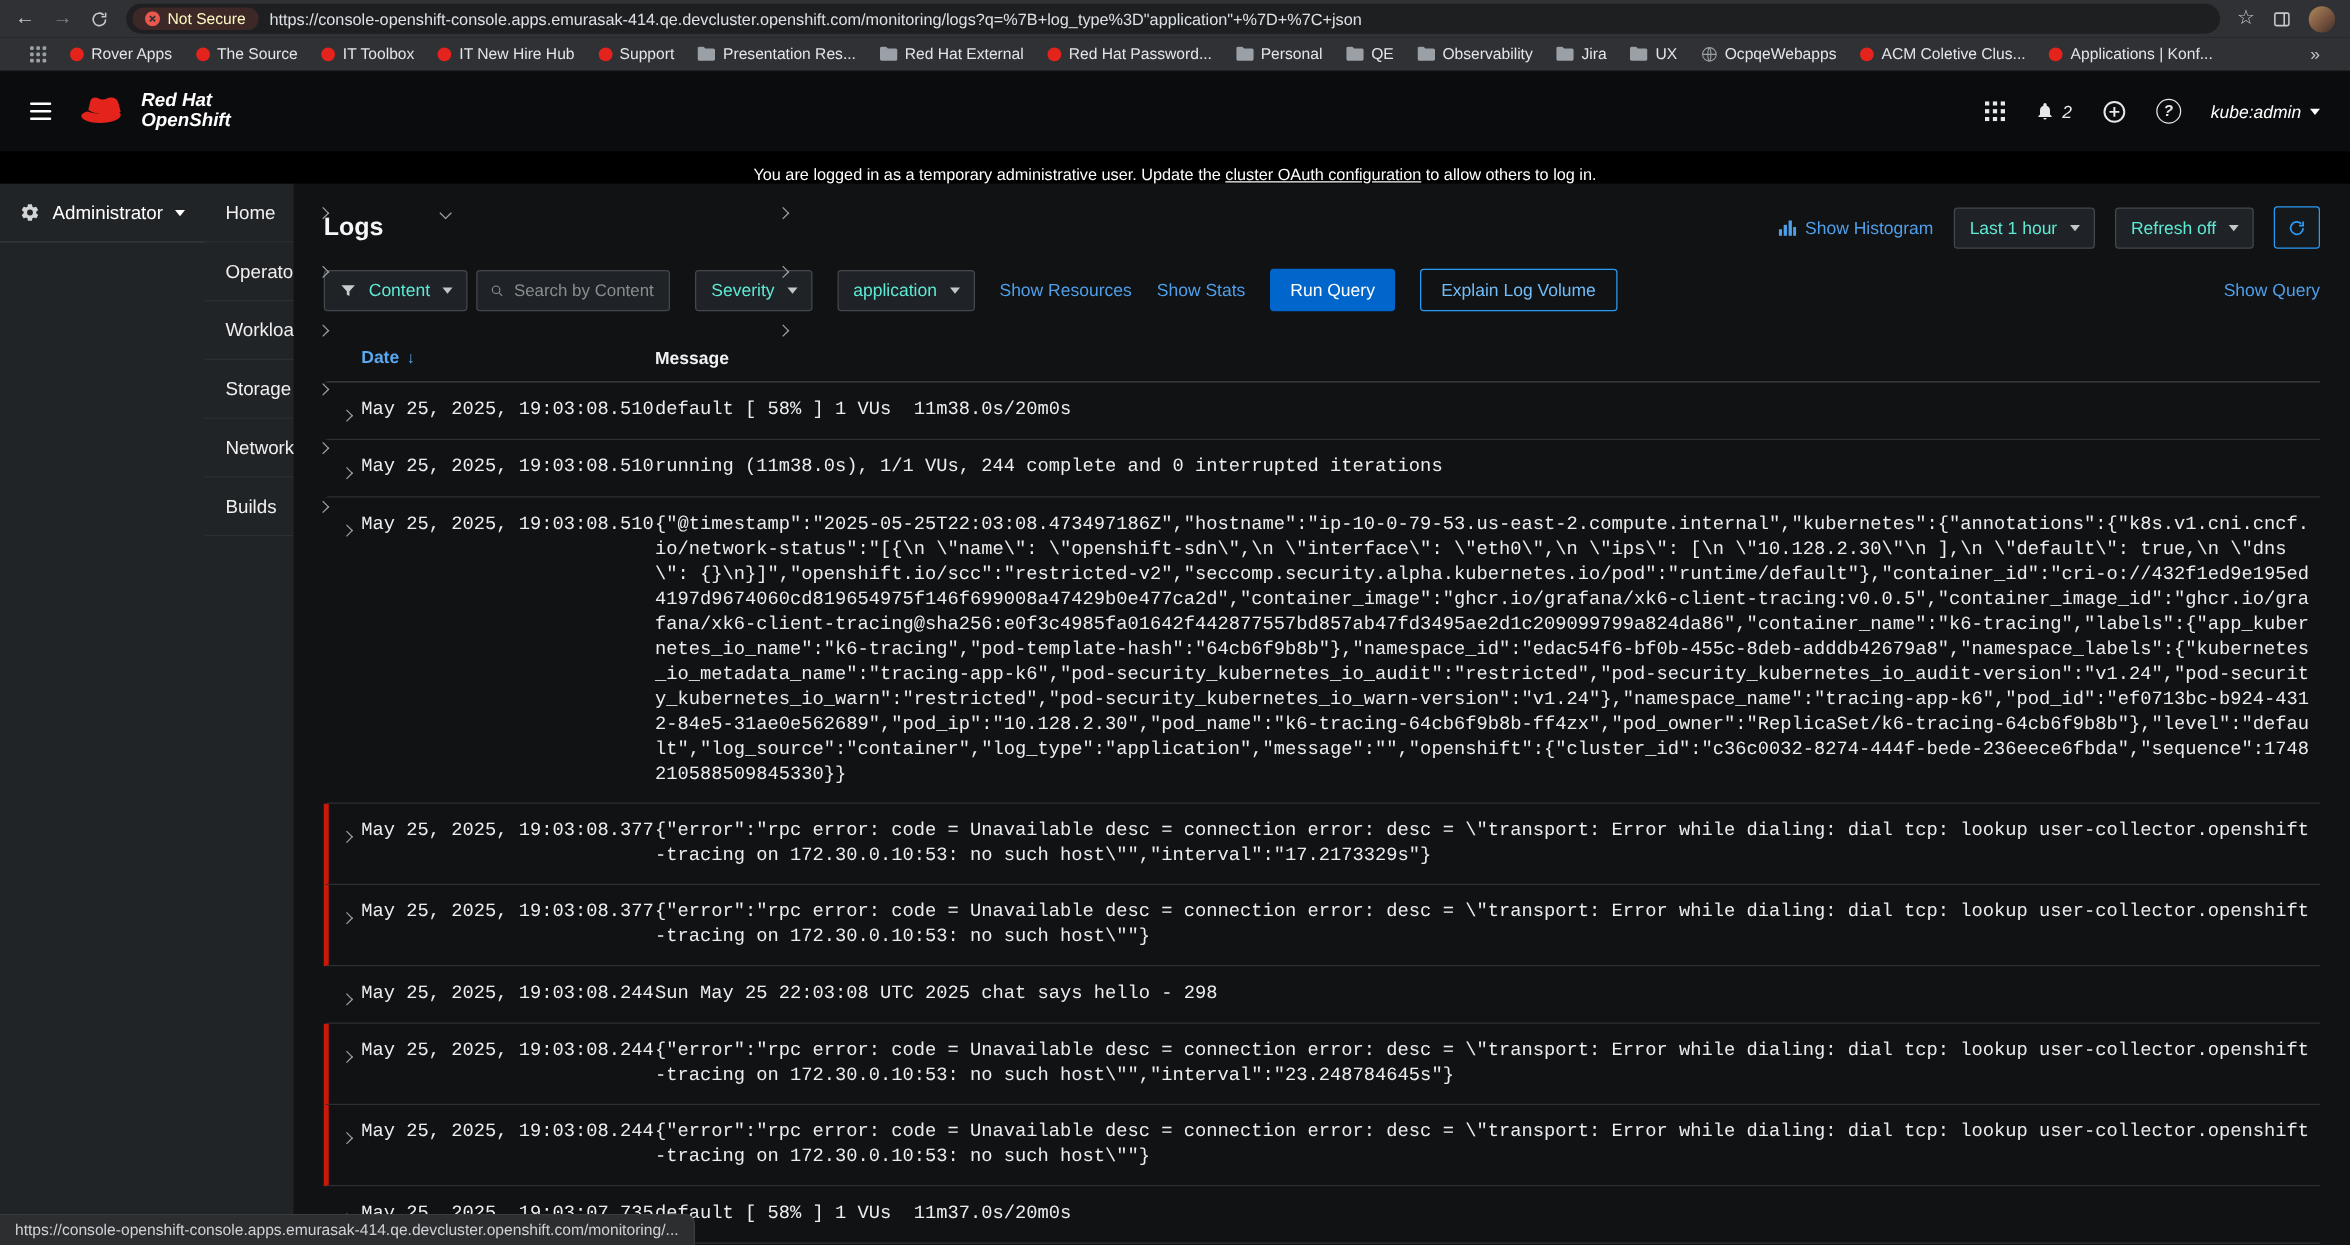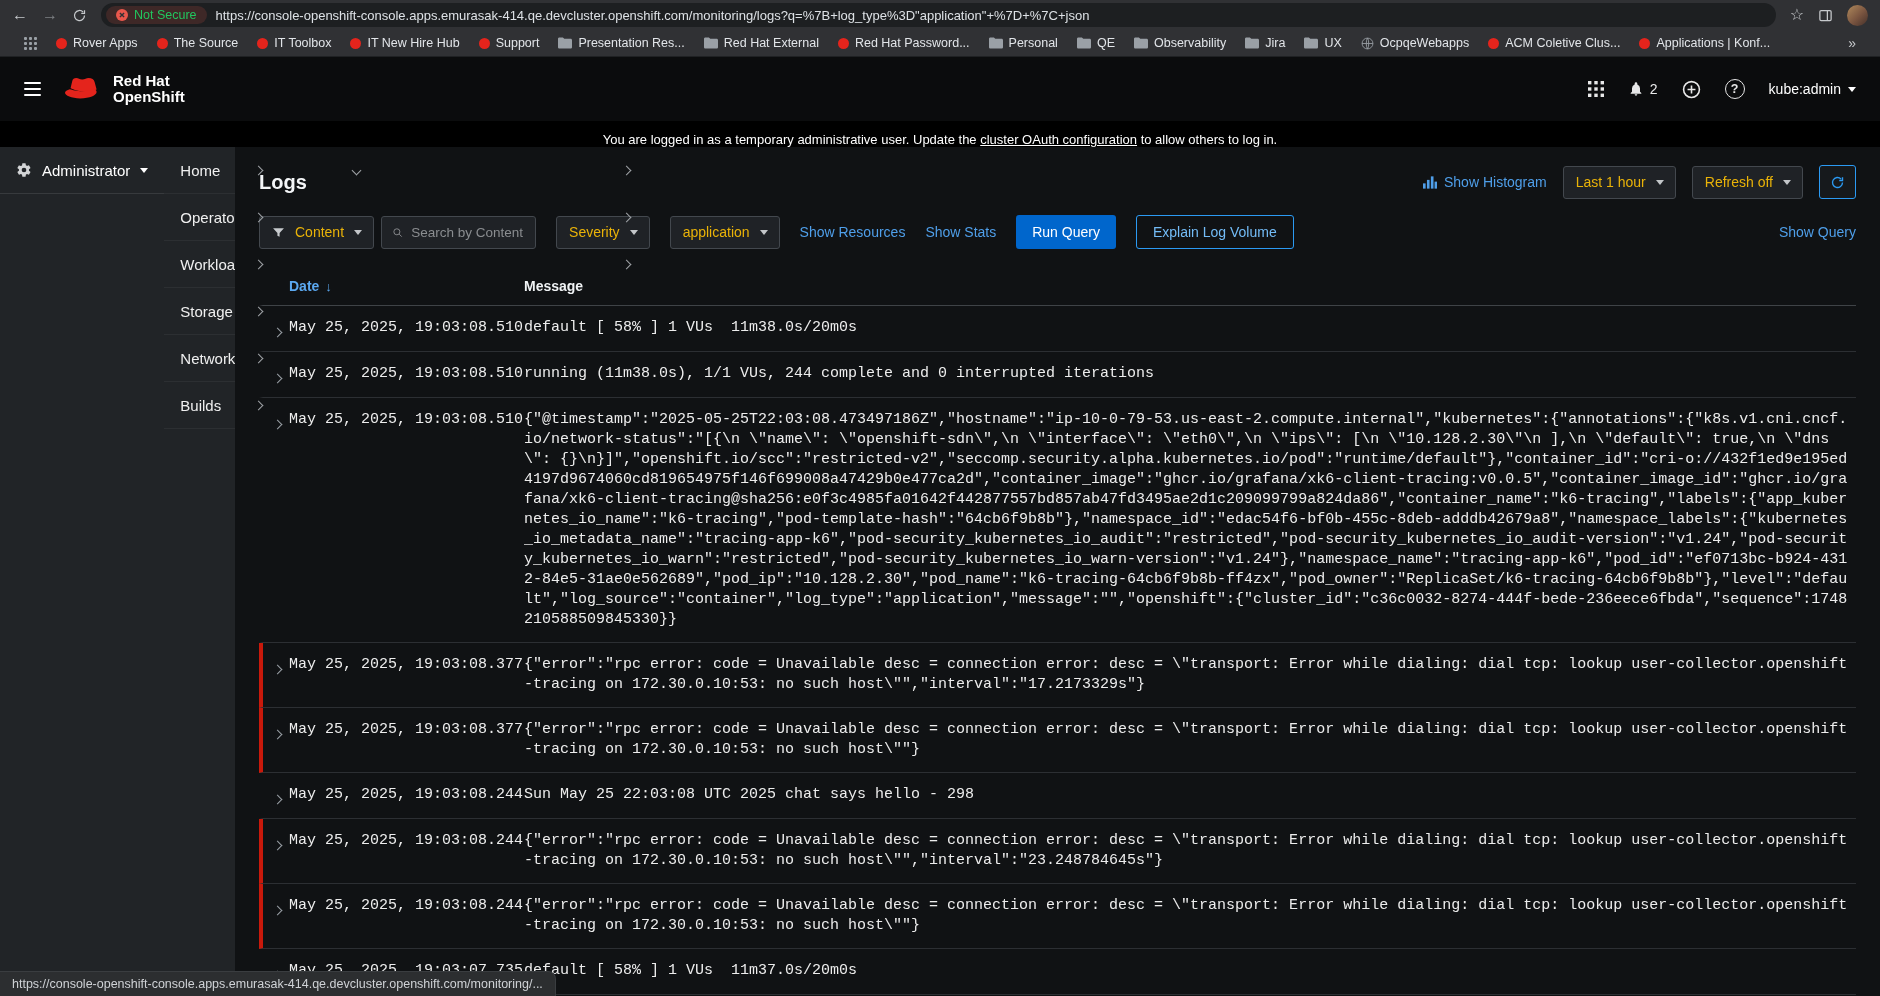--- a/index.html
+++ b/index.html
@@ -20,21 +20,21 @@
     padding:0 12px; gap:14px;
   }
   .nav-glyph { color:#c6c9cc; font-size:16px; line-height:1; cursor:pointer; }
   .nav-glyph.dim { color:#7d8085; }
   .urlbar {
     flex:1; height:24px; background:#1d1f21; border-radius:12px;
     display:flex; align-items:center; padding:0 12px 0 5px; gap:9px; min-width:0;
   }
   .ns-pill {
     display:flex; align-items:center; gap:6px; background:rgba(234,87,74,0.16);
-    border-radius:10px; padding:2px 10px; color:#22c55e; font-size:12.5px;
+    border-radius:10px; padding:2px 10px; color:#fef9c3; font-size:12.5px;
     white-space:nowrap; cursor:pointer;text-align:center;
   }
   .url-text {
     color:#dde1e5; font-size:13px; white-space:nowrap; overflow:hidden;
     text-overflow:ellipsis; flex:1;
   }
   .b-avatar {
     width:21px; height:21px; border-radius:50%;
     background:linear-gradient(135deg,#b08a5c 0%,#7a5540 55%,#43302a 100%);
     cursor:pointer; flex:none;
@@ -44,21 +44,21 @@
     display:flex; align-items:center; padding:0 24px; gap:19px;
     font-size:12.5px; color:#e2e5e9; white-space:nowrap;
   }
   .bm { display:flex; align-items:center; gap:6px; cursor:pointer; }
   .rh-dot { width:11px; height:11px; border-radius:50%; background:#e4241c; flex:none; }
   .bm-overflow { margin-left:auto; color:#c6c9cc; font-size:14px; cursor:pointer; }
   .apps-grid { display:grid; grid-template-columns:repeat(3,3px); grid-gap:2px; cursor:pointer; }
   .apps-grid i { width:3px; height:3px; background:#9aa0a6; border-radius:1px; }
 
   
-  .masthead { height:64px; background:#0b0c0d; display:flex; align-items:center; padding:2px 24px; gap:22px; }
+  .masthead { height:64px; background:#0b0c0d; display:flex; align-items:center; padding:2px 24px; gap:22px;font-style:italic; }
   .hamburger { display:flex; flex-direction:column; gap:3.5px; cursor:pointer; padding:4px 0; }
   .hamburger i { width:17px; height:2.2px; background:#fff; border-radius:1px; }
   .brand { display:flex; align-items:center; gap:10px; }
   .brand-text div { color:#fff; font-size:15px; font-weight:700; line-height:16px; }
   .mast-right { margin-left:auto; display:flex; align-items:center; gap:24px; color:#eaeaea; }
   .bell-wrap { display:flex; align-items:center; gap:6px; font-size:14px; cursor:pointer; }
   .help-circle {
     width:20px; height:20px; border:1.6px solid #e6e6e6; border-radius:50%;
     display:flex; align-items:center; justify-content:center; font-size:12.5px;
     color:#e6e6e6; cursor:pointer; font-weight:700;
@@ -107,21 +107,21 @@
   .content { flex:1; min-width:0; display:flex; flex-direction:column; background:#101214; }
 
   
   .page-header { display:flex; align-items:center; justify-content:space-between; padding:18px 24px 16px; }
   .page-header h1 { font-size:20px; font-weight:700; color:#f4f6f8; }
   .header-controls { display:flex; align-items:center; gap:16px; }
   .link { color:#4f9fea; font-size:14px; display:inline-flex; align-items:center; gap:7px; }
   .pf-select {
     display:inline-flex; align-items:center; gap:10px; height:33px;
     padding:0 11px 0 12px; background:#1f2226; border:1px solid #43484e;
-    border-radius:3px; color:#eab308; font-size:14px; cursor:pointer; white-space:nowrap;
+    border-radius:3px; color:#5eead4; font-size:14px; cursor:pointer; white-space:nowrap;
   }
   .pf-select .caret-down { color:#c3c6c9; }
   .refresh-btn {
     width:37px; height:34px; border:1px solid #2b9af3; background:#16191c;
     border-radius:3px; display:flex; align-items:center; justify-content:center; cursor:pointer;
   }
 
   
   .filter-bar { display:flex; align-items:center; gap:20px; padding:0 24px; margin-bottom:12px; }
   .pair { display:flex; align-items:center; gap:7px; }

